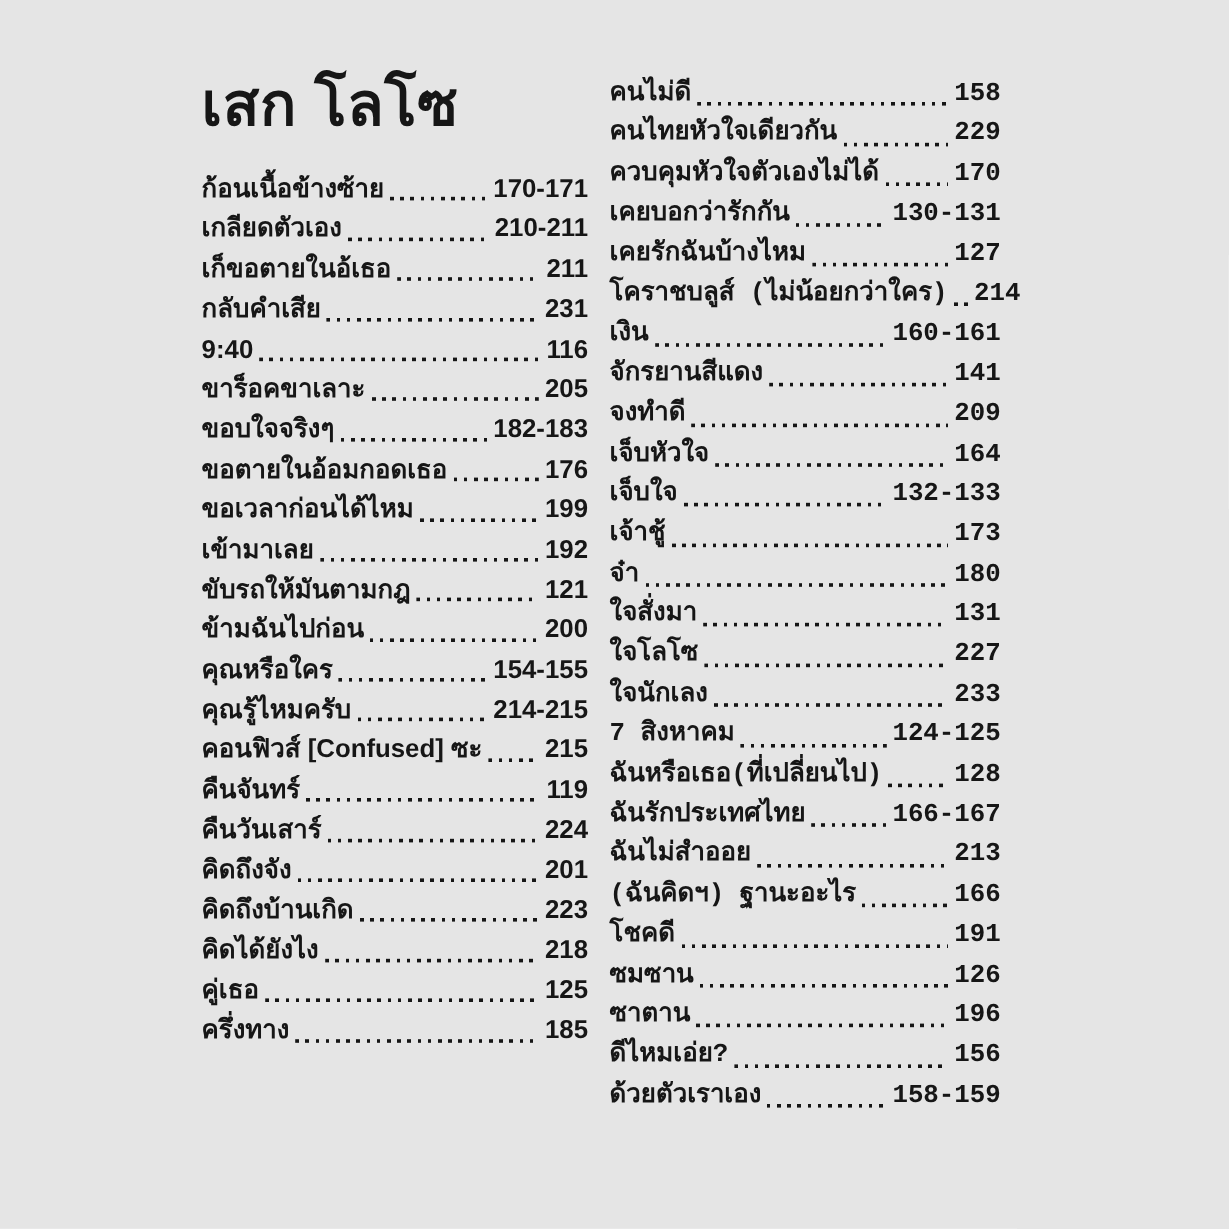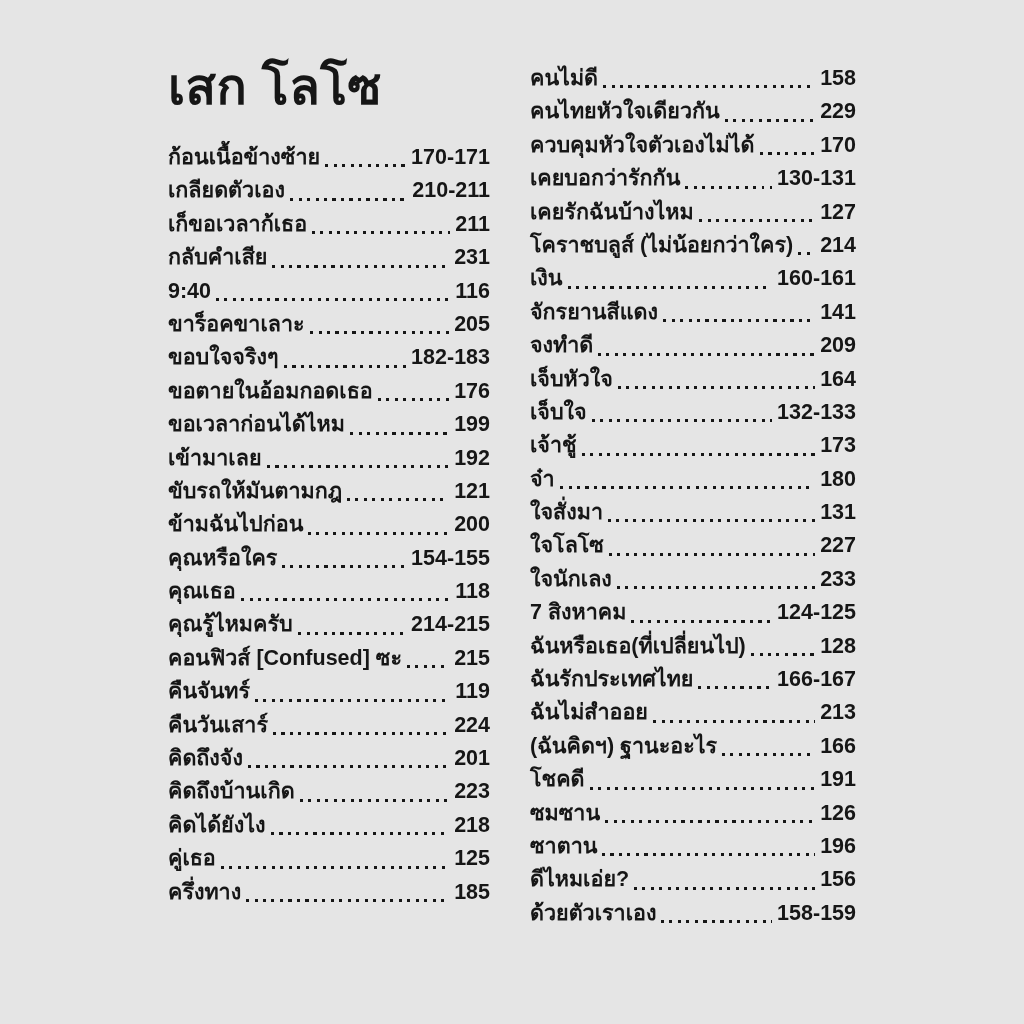--- a/index.html
+++ b/index.html
@@ -35,23 +35,24 @@
     display: flex;
     flex-direction: column;
   }
   .toc-col.left {
     left: 168px;
     top: 129px;
     width: 322px;
     margin-top: 12px;
   }
   .toc-col.right {
-    left: 530px;
+    left: 508px;
     top: 62px;
     width: 326px;
+    font-family: Liberation Mono, monospace;
   }
   .toc-row {
     display: flex;
     align-items: baseline;
     height: 33.4px;
     line-height: 33.4px;
     font-size: 21.5px;
     font-weight: 700;
     white-space: nowrap;
   }
@@ -89,21 +90,21 @@
         <span class="toc-page">170-171</span>
       </div>
 
       <div class="toc-row">
         <span class="toc-label">เกลียดตัวเอง</span>
         <span class="toc-dots"></span>
         <span class="toc-page">210-211</span>
       </div>
 
       <div class="toc-row">
-        <span class="toc-label">เก็ขอเวลาก้เธอ</span>
+        <span class="toc-label">เก็ขอตายในอ้เธอ</span>
         <span class="toc-dots"></span>
         <span class="toc-page">211</span>
       </div>
 
       <div class="toc-row">
         <span class="toc-label">กลับคำเสีย</span>
         <span class="toc-dots"></span>
         <span class="toc-page">231</span>
       </div>
 
@@ -154,25 +155,20 @@
         <span class="toc-dots"></span>
         <span class="toc-page">200</span>
       </div>
 
       <div class="toc-row">
         <span class="toc-label">คุณหรือใคร</span>
         <span class="toc-dots"></span>
         <span class="toc-page">154-155</span>
       </div>
 
-      <div class="toc-row">
-        <span class="toc-label">คุณเธอ</span>
-        <span class="toc-dots"></span>
-        <span class="toc-page">118</span>
-      </div>
 
       <div class="toc-row">
         <span class="toc-label">คุณรู้ไหมครับ</span>
         <span class="toc-dots"></span>
         <span class="toc-page">214-215</span>
       </div>
 
       <div class="toc-row">
         <span class="toc-label">คอนฟิวส์ [Confused] ซะ</span>
         <span class="toc-dots"></span>

